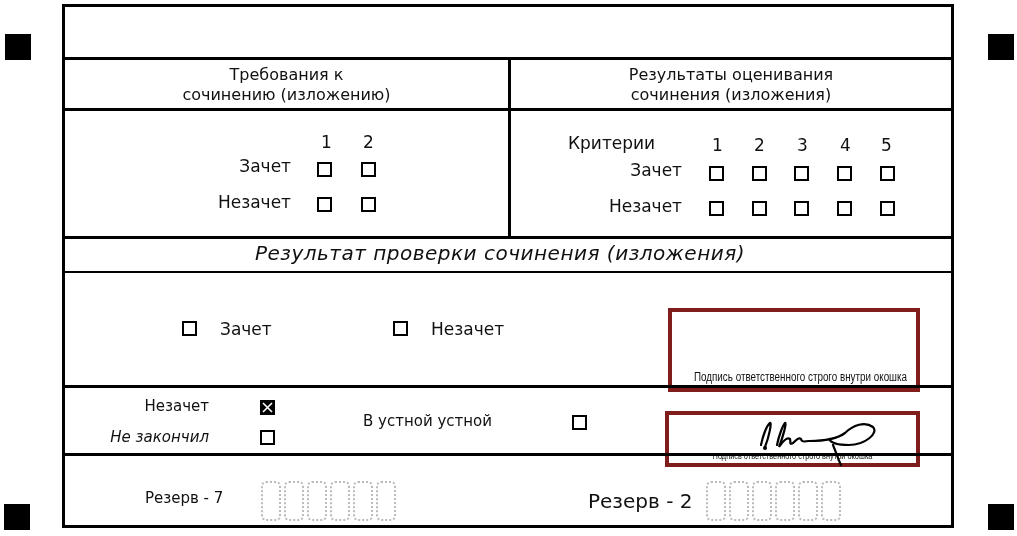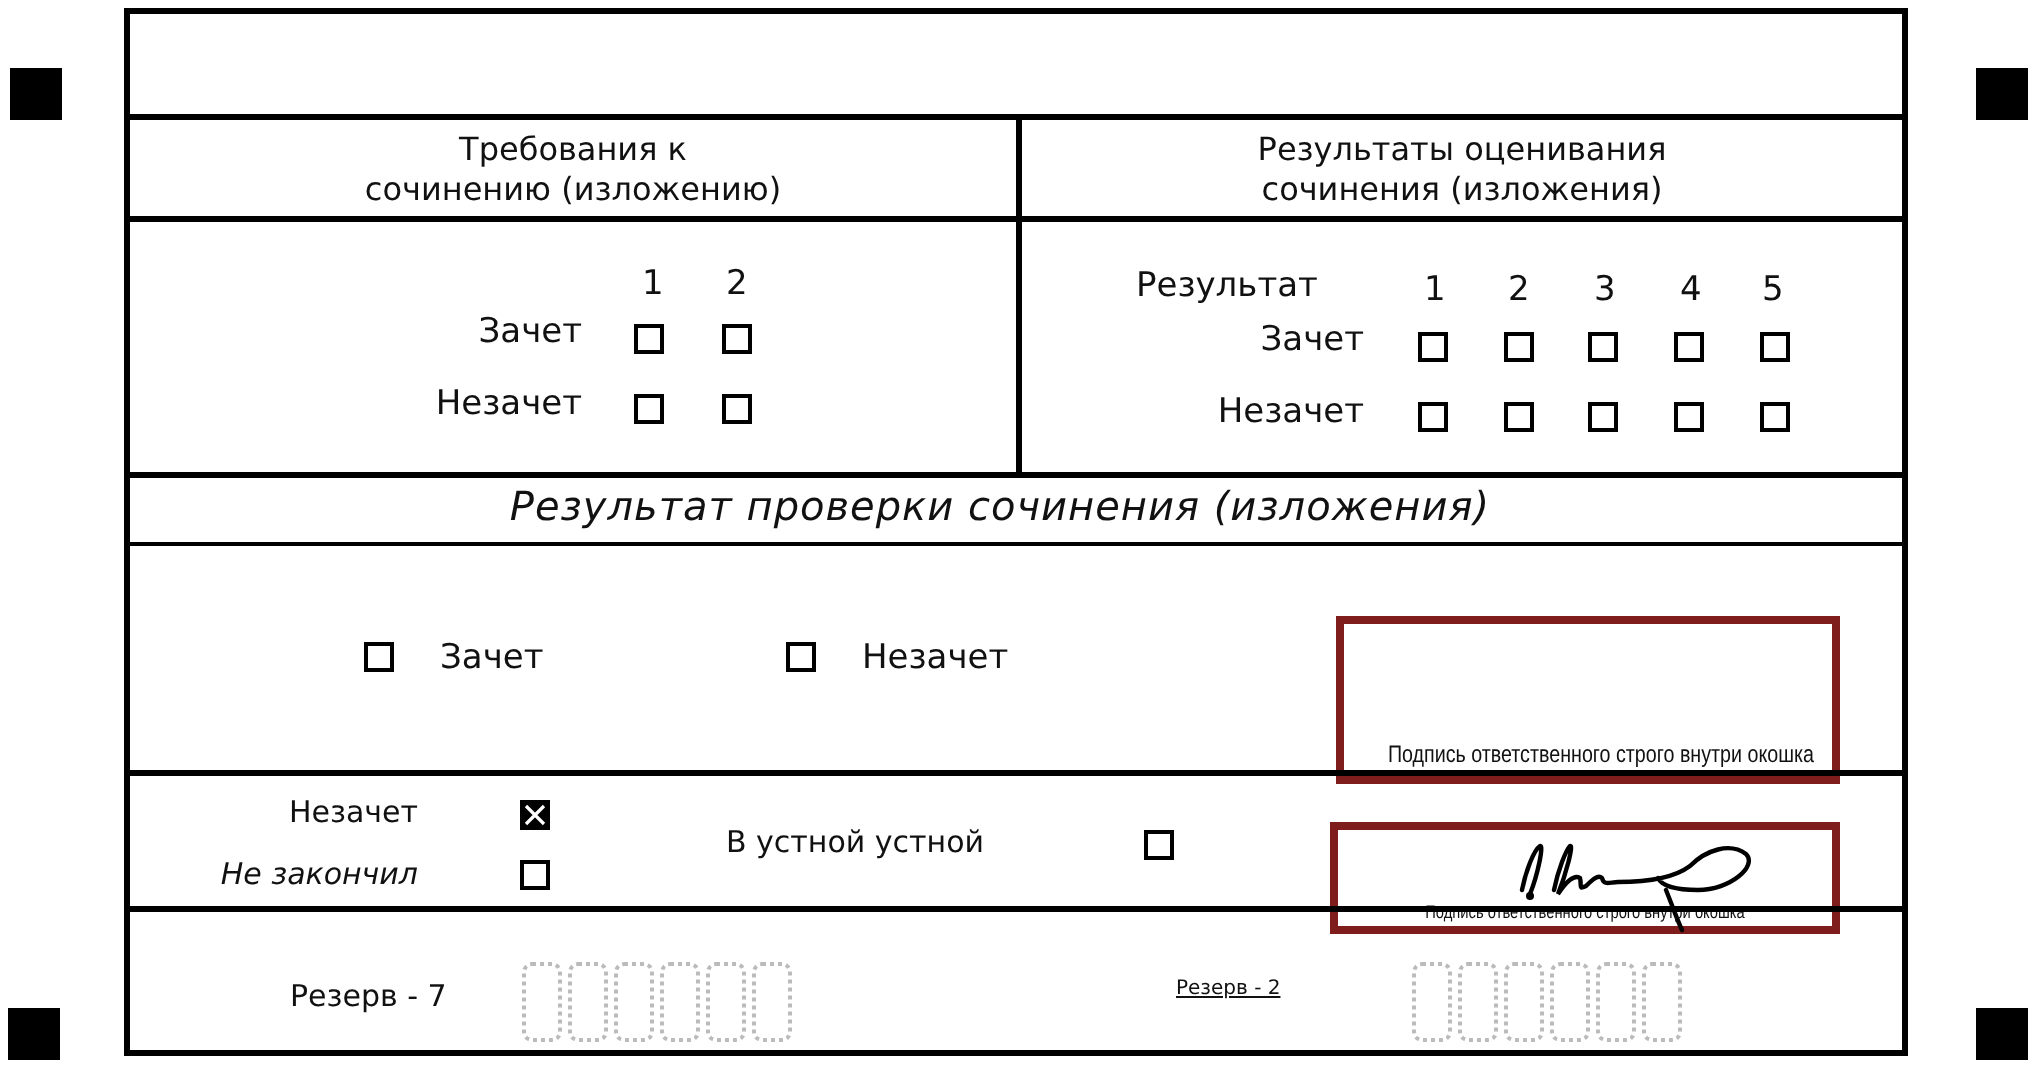--- a/index.html
+++ b/index.html
@@ -44,21 +44,21 @@
 
   <div class="abs lbl" style="left:256px;top:125px;">1</div>
   <div class="abs lbl" style="left:298px;top:125px;">2</div>
   <div class="abs lbl" style="right:660px;top:149px;text-align:right;">Зачет</div>
   <span class="abs cb" style="left:252px;top:155px;"></span>
   <span class="abs cb" style="left:296px;top:155px;"></span>
   <div class="abs lbl" style="right:660px;top:185px;text-align:right;">Незачет</div>
   <span class="abs cb" style="left:252px;top:190px;"></span>
   <span class="abs cb" style="left:296px;top:190px;"></span>
 
-  <div class="abs lbl" style="left:503px;top:126px;">Результат</div>
+  <div class="abs lbl" style="left:503px;top:126px;">Критерии</div>
   <div class="abs lbl" style="left:647px;top:128px;">1</div>
   <div class="abs lbl" style="left:689px;top:128px;">2</div>
   <div class="abs lbl" style="left:732px;top:128px;">3</div>
   <div class="abs lbl" style="left:775px;top:128px;">4</div>
   <div class="abs lbl" style="left:816px;top:128px;">5</div>
 
   <div class="abs lbl" style="right:269px;top:153px;">Зачет</div>
   <span class="abs cb" style="left:644px;top:159px;"></span>
   <span class="abs cb" style="left:687px;top:159px;"></span>
   <span class="abs cb" style="left:729px;top:159px;"></span>
@@ -104,17 +104,17 @@
     </svg>
     <div class="sigcap" style="font-size:9px;bottom:2px;">Подпись ответственного строго внутри окошка</div>
   </div>
 
   <div class="hline" style="top:446px;"></div>
 
   <div class="abs lbl" style="left:80px;top:482px;font-size:15px;">Резерв - 7</div>
   <div class="abs" style="left:196px;top:474px;">
     <span class="cell"></span><span class="cell"></span><span class="cell"></span><span class="cell"></span><span class="cell"></span><span class="cell"></span>
   </div>
-  <div class="abs lbl" style="left:523px;top:482px;font-size:10px;text-decoration:underline;">Резерв - 2</div>
+  <div class="abs lbl" style="left:523px;top:482px;font-size:20px;">Резерв - 2</div>
   <div class="abs" style="left:641px;top:474px;">
     <span class="cell"></span><span class="cell"></span><span class="cell"></span><span class="cell"></span><span class="cell"></span><span class="cell"></span>
   </div>
 </div>
 
 </body></html>

